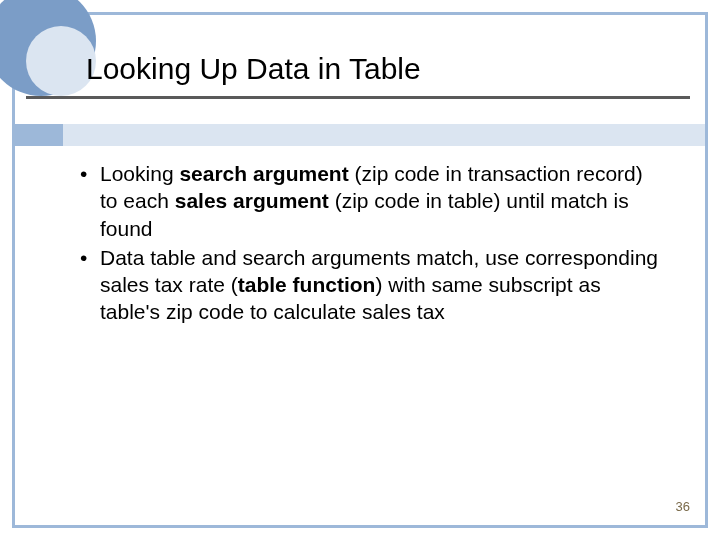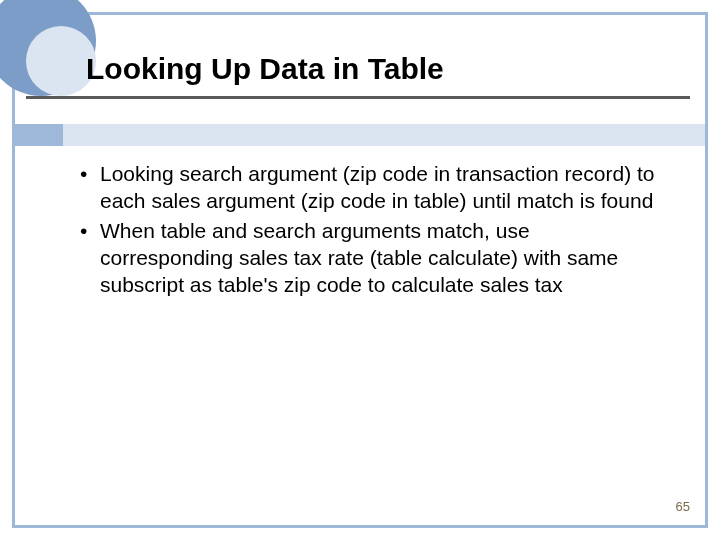--- a/index.html
+++ b/index.html
@@ -42,21 +42,21 @@
   .title-area {
     position: absolute;
     top: 52px;
     left: 86px;
     right: 30px;
     z-index: 3;
   }
   .title {
     font-size: 30px;
     color: #000;
-    font-weight: bold;
+    font-weight: normal;
     padding-bottom: 6px;
   }
   .title-underline {
     position: absolute;
     left: -60px;
     right: 0;
     height: 3px;
     background: #5a5a5a;
     top: 44px;
   }
@@ -90,21 +90,21 @@
     margin-bottom: 2px;
     font-size: 21px;
     line-height: 1.3;
     color: #000;
   }
   .bullet-marker {
     flex-shrink: 0;
     width: 20px;
     margin-left: -20px;
   }
-  .bullet-text b { font-weight: normal; }
+  .bullet-text b { font-weight: bold; }
   .page-number {
     position: absolute;
     bottom: 26px;
     right: 30px;
     font-size: 13px;
     color: #7a6a4a;
     z-index: 4;
   }
 </style>
 </head>
@@ -125,18 +125,18 @@
 <div class="content">
   <div class="bullet-item">
     <span class="bullet-marker">•</span>
     <span class="bullet-text">
       <span>Looking </span><b>search argument</b><span> (zip code in transaction record) to each </span><b>sales argument</b><span> (zip code in table) until match is found</span>
     </span>
   </div>
   <div class="bullet-item">
     <span class="bullet-marker">•</span>
     <span class="bullet-text">
-      <span>When table and search arguments match, use corresponding sales tax rate (</span><b>table calculate</b><span>) with same subscript as table's zip code to calculate sales tax</span>
+      <span>Data table and search arguments match, use corresponding sales tax rate (</span><b>table function</b><span>) with same subscript as table's zip code to calculate sales tax</span>
     </span>
   </div>
 </div>
 
-<div class="page-number">65</div>
+<div class="page-number">36</div>
 
 </body></html>

